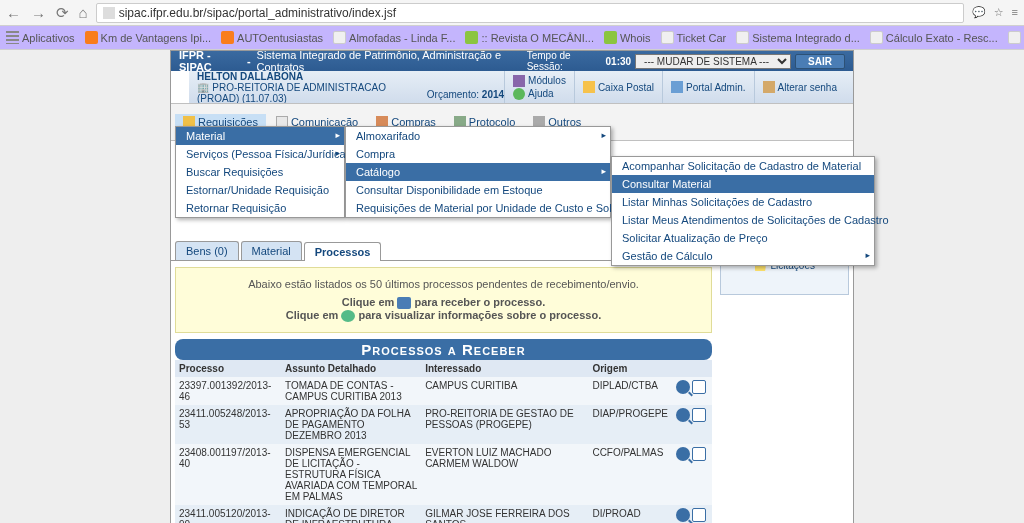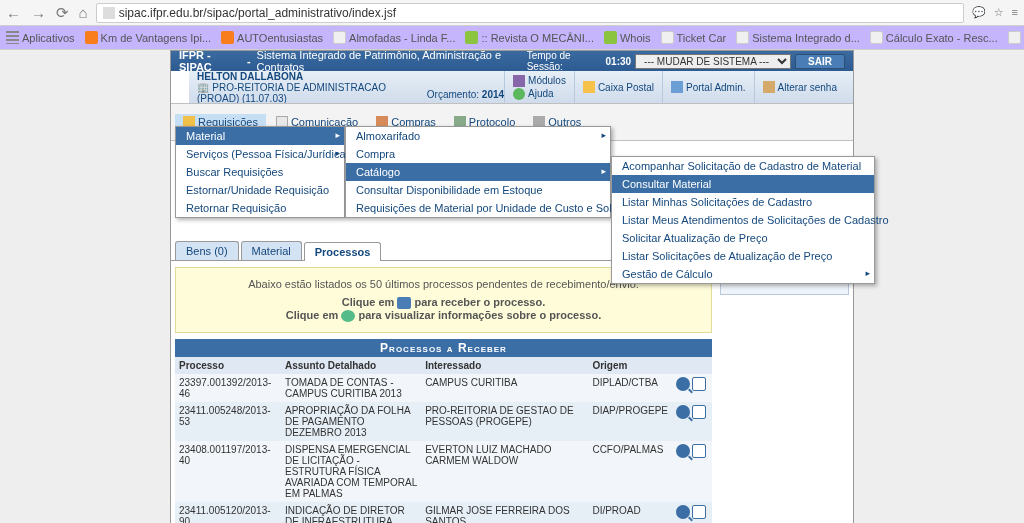--- a/index.html
+++ b/index.html
@@ -62,21 +62,21 @@
   .tabs-wrap { margin-top: 100px; }
   .tabs { display:flex; border-bottom:1px solid #999; padding-left:4px;}
   .tab { background:#d4e3f3; border:1px solid #999; border-bottom:none; padding:3px 10px; font-size:11px; color:#14487d; margin-right:2px; border-radius:3px 3px 0 0; cursor:pointer;}
   .tab.active { background:#fff; font-weight:bold; position:relative; top:1px;}
   
   .info-box { background:#fffdd9; border:1px solid #e0dc98; padding:10px; margin:6px 4px; font-size:11px; color:#555; text-align:center;}
   .info-row { margin-top:6px; }
   .tiny-ic { width:14px; height:12px; display:inline-block; background:#4a7db5; vertical-align:middle; border-radius:2px;}
   .tiny-ic.mag{ background:#5b8; border-radius:50%;}
   
-  .sec-hdr { background:#3a6ea5; color:#fff; text-align:center; font-variant:small-caps; font-weight:bold; padding:2px; letter-spacing:1px; font-size:12px; margin:0 4px;}
+  .sec-hdr { background:#3a6ea5; color:#fff; text-align:center; font-variant:small-caps; font-weight:bold; padding:2px; letter-spacing:1px; font-size:15px; margin:0 4px;border-radius:8px;}
   
   .tbl { width:calc(100% - 8px); margin:0 4px; border-collapse:collapse; font-size:10px; }
   .tbl th { background:#dfe8f3; color:#333; text-align:left; padding:3px 4px; font-weight:bold; }
   .tbl td { padding:3px 4px; vertical-align:top; color:#333; }
   .tbl tr.odd { background:#f2f6fa; }
   .tbl tr.even { background:#e6eef6; }
   .act-ic { width:14px; height:14px; display:inline-block; margin-right:2px; cursor:pointer; border-radius:2px;}
   .act-ic.mag { background:#3a6ea5; border-radius:50%; position:relative; } 
   .act-ic.mag::after{content:"";position:absolute;width:5px;height:2px;background:#3a6ea5;transform:rotate(45deg);right:-3px;bottom:-1px;}
   .act-ic.recv { background:#fff; border:1px solid #3a6ea5; }
@@ -237,21 +237,20 @@
     <div class="dd-item">Consultar Disponibilidade em Estoque</div>
     <div class="dd-item">Requisições de Material por Unidade de Custo e Solicitante</div>
   </div>
 
   <div class="dd dd3">
     <div class="dd-item">Acompanhar Solicitação de Cadastro de Material</div>
     <div class="dd-item hl">Consultar Material</div>
     <div class="dd-item">Listar Minhas Solicitações de Cadastro</div>
     <div class="dd-item">Listar Meus Atendimentos de Solicitações de Cadastro</div>
     <div class="dd-item">Solicitar Atualização de Preço</div>
-    <div class="dd-item">Listar Solicitações de Atualização de Preço</div>
     <div class="dd-item sub">Gestão de Cálculo</div>
   </div>
 </div>
 
 <div class="content">
   <div class="main">
     <div class="tabs-wrap">
       <div class="tabs">
         <div class="tab">Bens (0)</div>
         <div class="tab">Material</div>

